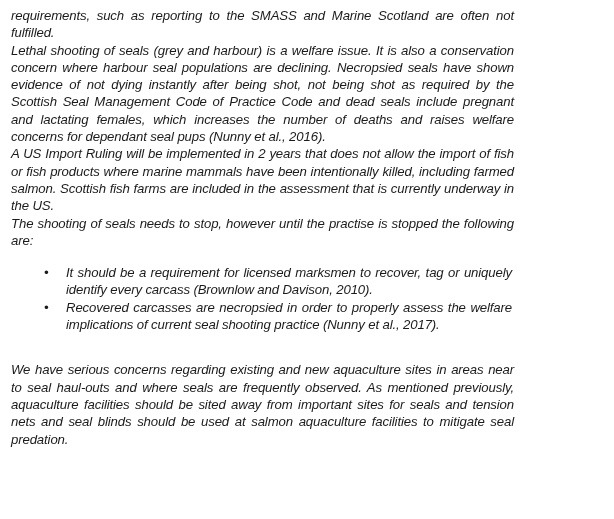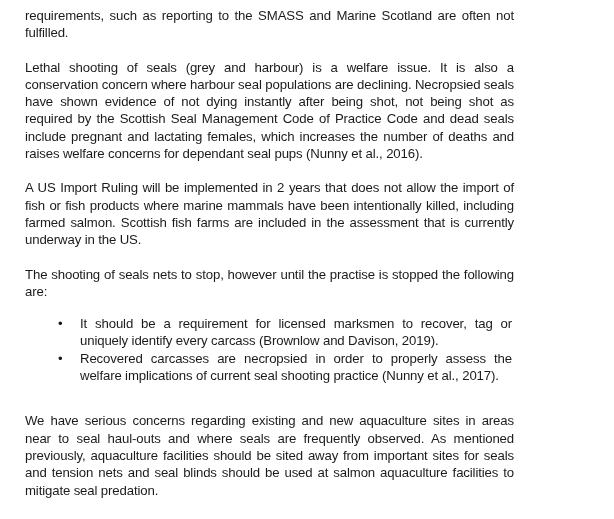--- a/index.html
+++ b/index.html
@@ -14,36 +14,36 @@
     font-family: "Liberation Sans", sans-serif;
     color: #1c1c1c;
     overflow: hidden;
   }
 
   .page {
     position: relative;
     width: 524px;
     height: 519px;
     box-sizing: border-box;
-    padding: 7px 10px 0 25px;
+    padding: 7px 10px 0 11px;
     background: #ffffff;
+    font-style: italic;
   }
 
   .para {
     font-size: 13.2px;
     line-height: 17.3px;
     text-align: justify;
     text-justify: inter-word;
     margin: 0;
     color: #1b1b1b;
     letter-spacing: -0.01em;
   }
 
   .para + .para {
-    margin-top: 17px;
   }
 
   .bullet-list {
     margin: 15px 0 0 0;
     padding: 0;
     list-style: none;
   }
 
   .bullet-item {
     position: relative;
@@ -74,26 +74,26 @@
 <body>
 
 <div class="page" style="background: rgb(255, 255, 255);">
 
   <p class="para">requirements, such as reporting to the SMASS and Marine Scotland are often not fulfilled.</p>
 
   <p class="para">Lethal shooting of seals (grey and harbour) is a welfare issue. It is also a conservation concern where harbour seal populations are declining. Necropsied seals have shown evidence of not dying instantly after being shot, not being shot as required by the Scottish Seal Management Code of Practice Code and dead seals include pregnant and lactating females, which increases the number of deaths and raises welfare concerns for dependant seal pups (Nunny et al., 2016).</p>
 
   <p class="para">A US Import Ruling will be implemented in 2 years that does not allow the import of fish or fish products where marine mammals have been intentionally killed, including farmed salmon. Scottish fish farms are included in the assessment that is currently underway in the US.</p>
 
-  <p class="para">The shooting of seals nets to stop, however until the practise is stopped the following are:</p>
+  <p class="para">The shooting of seals needs to stop, however until the practise is stopped the following are:</p>
 
   <ul class="bullet-list">
     <li class="bullet-item">
       <span class="bullet-dot">•</span>
-      <span>It should be a requirement for licensed marksmen to recover, tag or uniquely identify every carcass (Brownlow and Davison, 2019).</span>
+      <span>It should be a requirement for licensed marksmen to recover, tag or uniquely identify every carcass (Brownlow and Davison, 2010).</span>
     </li>
     <li class="bullet-item">
       <span class="bullet-dot">•</span>
       <span>Recovered carcasses are necropsied in order to properly assess the welfare implications of current seal shooting practice (Nunny et al., 2017).</span>
     </li>
   </ul>
 
   <p class="para after-list">We have serious concerns regarding existing and new aquaculture sites in areas near to seal haul-outs and where seals are frequently observed. As mentioned previously, aquaculture facilities should be sited away from important sites for seals and tension nets and seal blinds should be used at salmon aquaculture facilities to mitigate seal predation.</p>
 
 </div>

